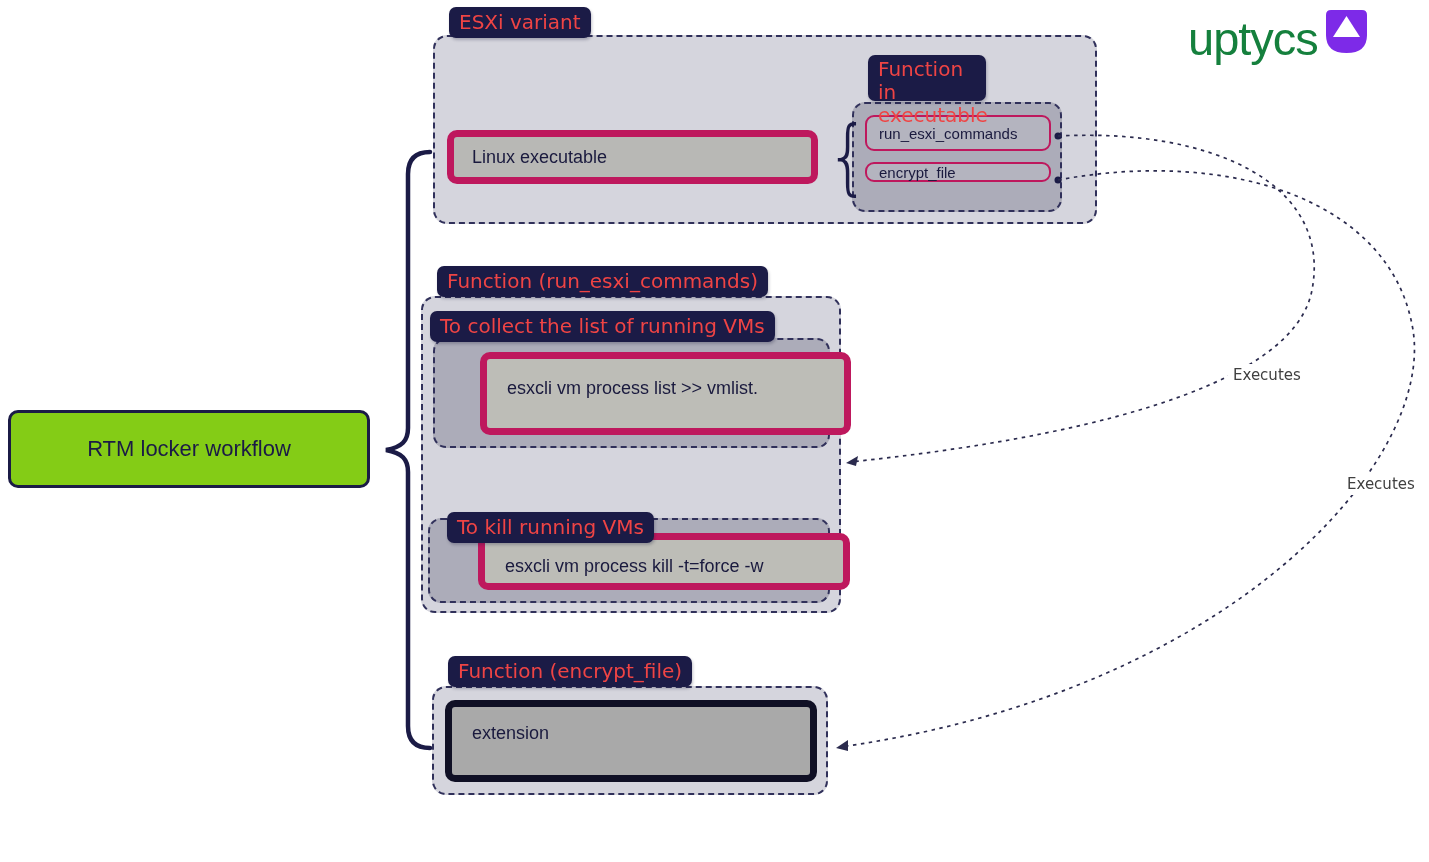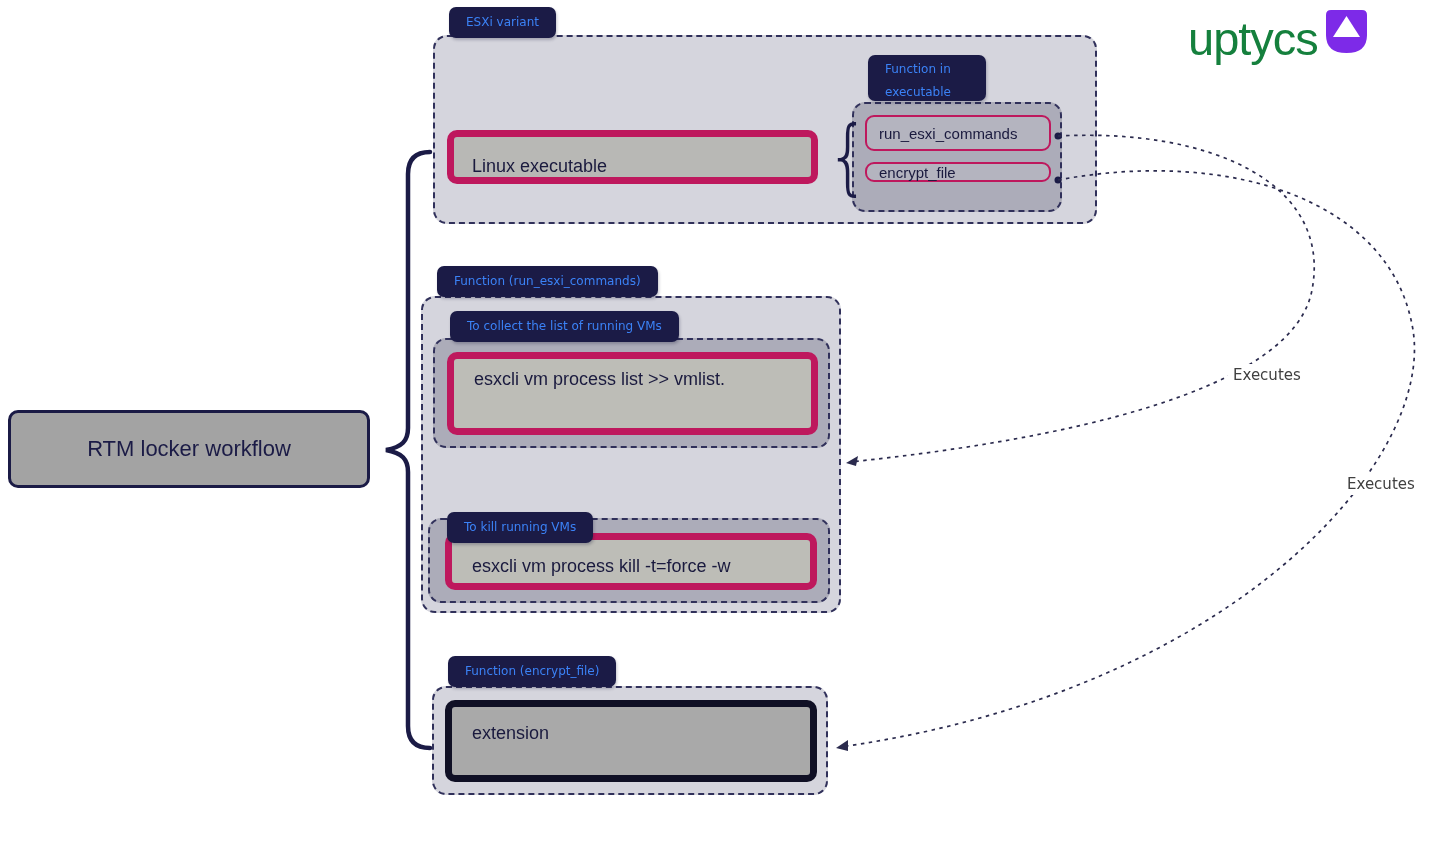--- a/index.html
+++ b/index.html
@@ -3,26 +3,26 @@
 <meta charset="utf-8">
 <style>
   * { margin: 0; padding: 0; box-sizing: border-box; }
   html, body { width: 1429px; height: 862px; background: #ffffff; overflow: hidden; }
   body { position: relative; font-family: "Liberation Sans", sans-serif; }
 
   
   .tag {
     position: absolute;
     background: #1b1b46;
-    color: #3b82f6;
+    color: #ef4444;
     font-family: "DejaVu Sans", sans-serif;
-    font-size: 12px;
+    font-size: 20px;
     line-height: 31px;
     height: 31px;
-    padding: 0 17px;
+    padding: 0 10px;
     border-radius: 7px;
     z-index: 6;
     white-space: nowrap;
     box-shadow: 1px 2px 3px rgba(20,20,50,0.25);
   }
   .tag.two-line {
     height: 46px;
     line-height: 23px;
     padding-top: 3px;
     text-align: left;
@@ -52,52 +52,53 @@
     border: 7px solid #be185d;
     border-radius: 10px;
     color: #1a1a3e;
     z-index: 3;
     font-family: "Liberation Sans", sans-serif;
   }
   .node-exec {
     background: #b8b8b5;
     font-size: 18px;
     display: flex;
-    align-items: flex-end;
+    align-items: center;
     padding-left: 18px;
   }
   .node-func {
     background: #b4b4bf;
     border-width: 2.5px;
     border-radius: 9px;
     font-size: 15px;
     display: flex;
     align-items: center;
     padding-left: 12px;
   }
   .node-code {
     background: #bdbdb7;
     font-size: 18px;
-    padding: 6px 10px 0 20px;
+    padding: 15px 10px 0 20px;
     line-height: 28px;
+    margin-left: 33px;
   }
   .node-desc {
     background: #a9a9a9;
     border-color: #101025;
     font-size: 18px;
     padding: 12px 10px 0 20px;
     line-height: 28px;
   }
 
   
   .root-box {
     position: absolute;
     left: 8px; top: 410px;
     width: 362px; height: 78px;
-    background: #a3a3a3;
+    background: #84cc16;
     border: 3.5px solid #1b1b46;
     border-radius: 10px;
     display: flex; align-items: center; justify-content: center;
     font-size: 22px;
     color: #1b1b46;
     z-index: 3;
   }
 
   .small-brace {
     position: absolute;
@@ -165,21 +166,21 @@
   <span>run_esxi_commands</span>
 </div>
 <div class="node node-func" style="left:865px; top:162px; width:186px; height:20px;">
   <span>encrypt_file</span>
 </div>
 
 <div class="panel-light" style="left:421px; top:296px; width:420px; height:317px;"></div>
 <div class="tag" style="left:437px; top:266px;">Function (run_esxi_commands)</div>
 
 <div class="panel-mid" style="left:433px; top:338px; width:397px; height:110px;"></div>
-<div class="tag" style="left:450px; top:311px;">To collect the list of running VMs</div>
+<div class="tag" style="left:430px; top:311px;">To collect the list of running VMs</div>
 <div class="node node-code" style="left:447px; top:352px; width:371px; height:83px;">
   <div>esxcli vm process list &gt;&gt; vmlist.</div>
 </div>
 
 <div class="panel-mid" style="left:428px; top:518px; width:402px; height:85px;"></div>
 <div class="tag" style="left:447px; top:492px;margin-top:20px;">To kill running VMs</div>
 <div class="node node-code" style="left:445px; top:533px; width:372px; height:57px; padding-top:12px;">
   <div>esxcli vm process kill -t=force -w</div>
 </div>
 

